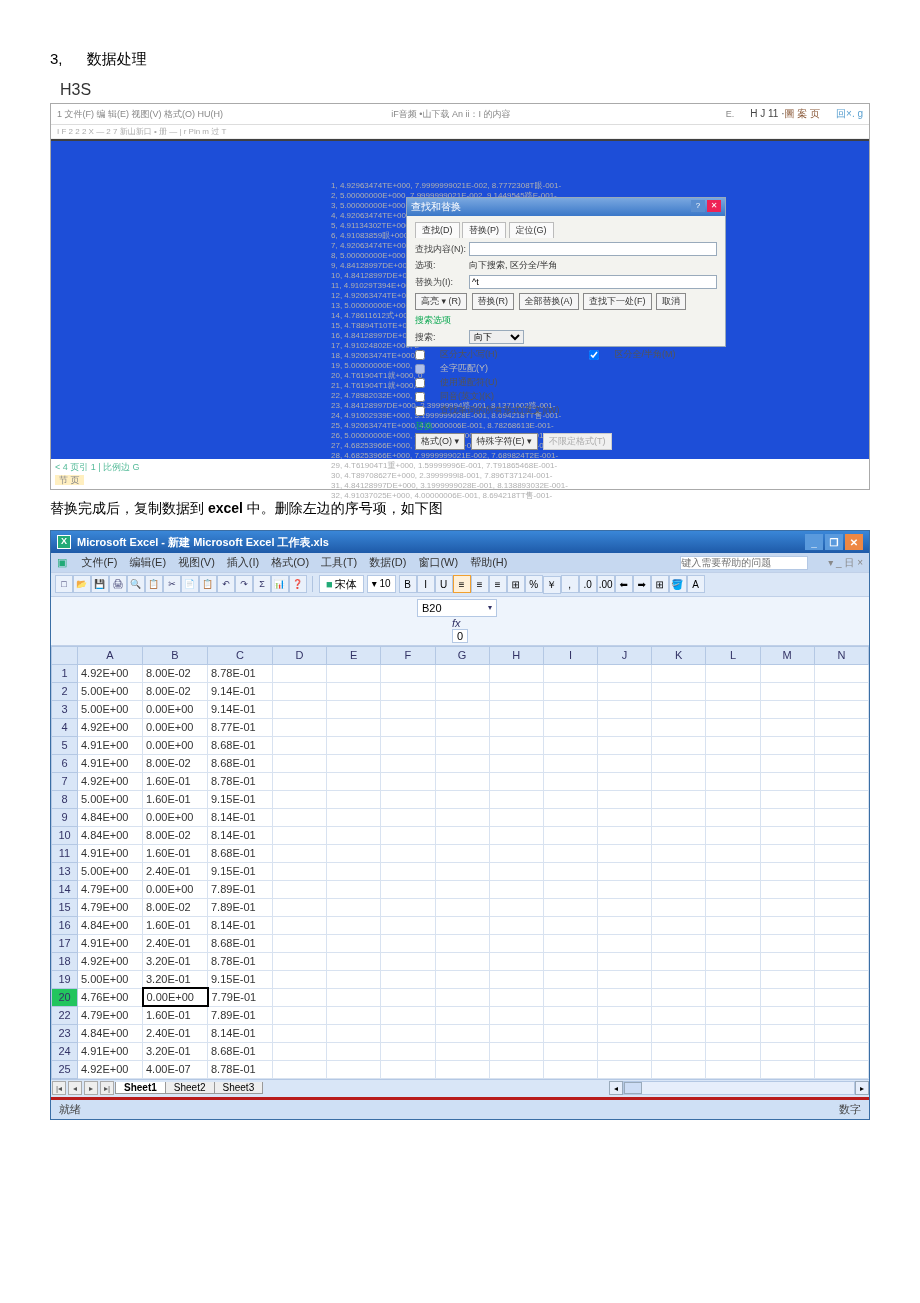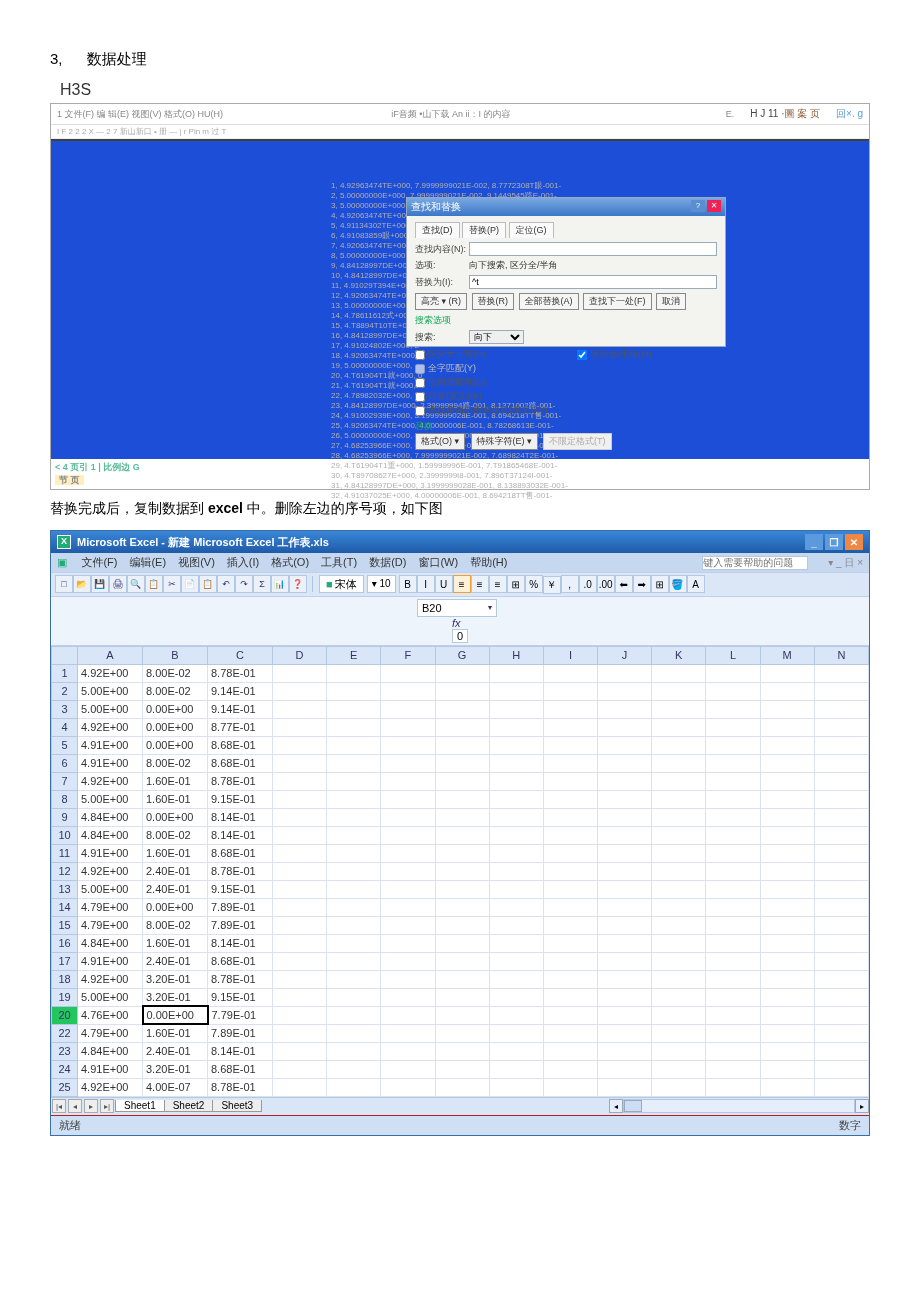--- a/index.html
+++ b/index.html
@@ -32,25 +32,25 @@
   .ws-tabs { font-size: 9px; margin-bottom: 4px; }
   .ws-tabs span { display: inline-block; padding: 1px 6px; border: 1px solid #bbb; border-bottom: none; background: #fafafa; }
   .ws-row { display: flex; align-items: center; margin: 3px 0; }
   .ws-row .lbl { width: 54px; color: #444; }
   .ws-row .fld { flex: 1; }
   .ws-row input[type=text] { width: 100%; height: 14px; border: 1px solid #9ab; font-size: 9px; padding: 0 2px; }
   .ws-row select { width: 55px; height: 14px; border: 1px solid #9ab; font-size: 9px; }
   .ws-btns { margin-top: 4px; }
   .ws-btns .btn { display: inline-block; font-size: 9px; border: 1px solid #888; background: #f5f5f5; padding: 1px 5px; margin-right: 2px; }
   .ws-more { color: #1a5; font-size: 9px; margin: 4px 0 2px 0; }
-  .ws-chk { font-size: 9px; color: #555; display: flex; align-items: center; gap: 3px; margin: 1px 0; }
+  .ws-chk { font-size: 9px; color: #555; display: flex; align-items: center; gap: 15px; margin: 1px 0; }
   .ws-chk input { width: 10px; height: 10px; }
   .ws-bottom-btns .btn { display: inline-block; font-size: 9px; border: 1px solid #888; background: #f0f0f0; padding: 1px 5px; margin-right: 3px; }
   .ws-bottom-btns .btn.dis { color: #aaa; border-color: #ccc; }
-  .ws-footer { font-size: 9px; color: #5b9; padding: 2px 4px; font-weight: bold; }
+  .ws-footer { font-size: 9px; color: #5b9; padding: 2px 4px; }
   .ws-footer .y { background: #ffefc0; padding: 0 4px; color: #888; }
 
   
   .xlsshot { border: 1px solid #3a6ea5; }
   .xls-titlebar { display: flex; align-items: center; background: linear-gradient(#3a87d8,#1e5aa8); color: #fff; font-size: 11px; font-weight: bold; padding: 3px 6px; }
   .xls-titlebar .xicon { width: 14px; height: 14px; background: #2a7; margin-right: 6px; border: 1px solid #fff; position: relative; }
   .xls-titlebar .xicon::after { content:"X"; position:absolute; color:#fff; font-size:9px; left:3px; top:0; }
   .xls-titlebar .ttl { flex: 1; }
   .xls-titlebar .wbtn { width: 18px; height: 16px; margin-left: 2px; display: inline-flex; align-items: center; justify-content: center; font-size: 10px; }
   .xls-titlebar .wmin { background: #5a9add; }
@@ -79,27 +79,27 @@
   table.xls-grid td { border: 1px solid #d8e2f0; height: 17px; padding: 0 3px; text-align: left; white-space: nowrap; }
   table.xls-grid th.colh { min-width: 50px; }
   table.xls-grid th.colh.wide { min-width: 60px; }
   .xls-grid .sel-row th { background:#22c55e; }
   .xls-grid td.selcell { border:2px solid #000; background:#fff; }
   .xls-grid td.emptycol { background:#fff; }
 
   .xls-tabs { display: flex; align-items: center; background: #d9e6f7; font-size: 10px; border-top: 1px solid #b4c8e4; height: 18px; }
   .xls-tabs .navbtn { width: 14px; height: 14px; border: 1px solid #aaa; margin: 0 1px; display:inline-flex; align-items:center; justify-content:center; font-size:8px; color:#555; background:#eee; }
   .xls-tabs .tab { border: 1px solid #999; border-top: none; padding: 0 8px; background: #eee; margin-right: -1px; }
-  .xls-tabs .tab.active { background: #fff; font-weight: normal; }
+  .xls-tabs .tab.active { background: #fff; font-weight: bold; }
   .xls-tabs .scrollwrap { margin-left:auto; display:flex; align-items:center; width:260px; }
   .xls-tabs .scrollbar { flex:1; height:14px; background:#e6eefb; border:1px solid #b4c8e4; position:relative; }
   .xls-tabs .scrollbar .thumb { position:absolute; left:0; top:0; width:18px; height:12px; background:#cdddf5; border:1px solid #9ab; }
   .xls-tabs .scrollbtn { width:14px; height:14px; border:1px solid #9ab; background:#e6eefb; display:inline-flex; align-items:center; justify-content:center; font-size:8px; }
 
-  .xls-status { display: flex; background: #cfe0f5; font-size: 11px; color: #444; padding: 2px 8px; border-top: 1px solid #b91c1c; justify-content: center; }
+  .xls-status { display: flex; background: #cfe0f5; font-size: 11px; color: #444; padding: 2px 8px; border-top: 3px solid #b91c1c; justify-content: center; }
   .xls-status .r { margin-left: auto; }
 </style>
 </head>
 <body>
 
 <div class="doc">
   <div class="heading">
     <span class="num">3,</span>
     <span>数据处理</span>
   </div>
@@ -242,21 +242,21 @@
     <div class="xls-titlebar">
       <span class="xicon"></span>
       <span class="ttl">Microsoft Excel - 新建 Microsoft Excel 工作表.xls</span>
       <span class="wbtn wmin">_</span>
       <span class="wbtn wmax">❐</span>
       <span class="wbtn wcls">✕</span>
     </div>
     <div class="xls-menubar">
       <span style="color:#2a7">▣</span>
       <span id="xls-menus"><span style="margin-right: 12px;">文件(F)</span><span style="margin-right: 12px;">编辑(E)</span><span style="margin-right: 12px;">视图(V)</span><span style="margin-right: 12px;">插入(I)</span><span style="margin-right: 12px;">格式(O)</span><span style="margin-right: 12px;">工具(T)</span><span style="margin-right: 12px;">数据(D)</span><span style="margin-right: 12px;">窗口(W)</span><span style="margin-right: 12px;">帮助(H)</span></span>
-      <span class="help"><input type="text" style="width: 106px; height: 14px; border: 1px solid rgb(180, 200, 228); font-size: 10px; background: rgb(255, 255, 255);" placeholder="键入需要帮助的问题"></span>
+      <span class="help"><input type="text" style="width: 128px; height: 14px; border: 1px solid rgb(180, 200, 228); font-size: 10px; background: rgb(255, 255, 255);" placeholder="键入需要帮助的问题"></span>
       <span class="mm">▾ _ 日 ×</span>
     </div>
     <div class="xls-toolbar">
       <span id="xls-tb1"><span class="tbtn">□</span><span class="tbtn">📂</span><span class="tbtn">💾</span><span class="tbtn">🖨</span><span class="tbtn">🔍</span><span class="tbtn">📋</span><span class="tbtn">✂</span><span class="tbtn">📄</span><span class="tbtn">📋</span><span class="tbtn">↶</span><span class="tbtn">↷</span><span class="tbtn">Σ</span><span class="tbtn">📊</span><span class="tbtn">❓</span></span>
       <span class="sep"></span>
       <span class="fontn"><span style="color:#2a7;margin-right:2px">■</span><span>宋体</span></span>
       <span class="fonts">▾ <span>10</span></span>
       <span id="xls-tb2"><span class="abtn">B</span><span class="abtn">I</span><span class="abtn">U</span><span class="abtn active">≡</span><span class="abtn">≡</span><span class="abtn">≡</span><span class="abtn">⊞</span><span class="abtn">%</span><span class="abtn">￥</span><span class="abtn">,</span><span class="abtn">.0</span><span class="abtn">.00</span><span class="abtn">⬅</span><span class="abtn">➡</span><span class="abtn">⊞</span><span class="abtn">🪣</span><span class="abtn">A</span></span>
     </div>
     <div class="xls-formulabar">
@@ -471,37 +471,20 @@
               <td class="emptycol"></td>
               <td class="emptycol"></td>
               <td class="emptycol"></td>
               <td class="emptycol"></td>
               <td class="emptycol"></td>
               <td class="emptycol"></td>
               <td class="emptycol"></td>
               <td class="emptycol"></td>
             </tr>
             <tr>
-              <th class="rowh">12</th>
-              <td>4.92E+00</td>
-              <td>2.40E-01</td>
-              <td>8.78E-01</td>
-              <td class="emptycol"></td>
-              <td class="emptycol"></td>
-              <td class="emptycol"></td>
-              <td class="emptycol"></td>
-              <td class="emptycol"></td>
-              <td class="emptycol"></td>
-              <td class="emptycol"></td>
-              <td class="emptycol"></td>
-              <td class="emptycol"></td>
-              <td class="emptycol"></td>
-              <td class="emptycol"></td>
-            </tr>
-            <tr>
               <th class="rowh">13</th>
               <td>5.00E+00</td>
               <td>2.40E-01</td>
               <td>9.15E-01</td>
               <td class="emptycol"></td>
               <td class="emptycol"></td>
               <td class="emptycol"></td>
               <td class="emptycol"></td>
               <td class="emptycol"></td>
               <td class="emptycol"></td>

